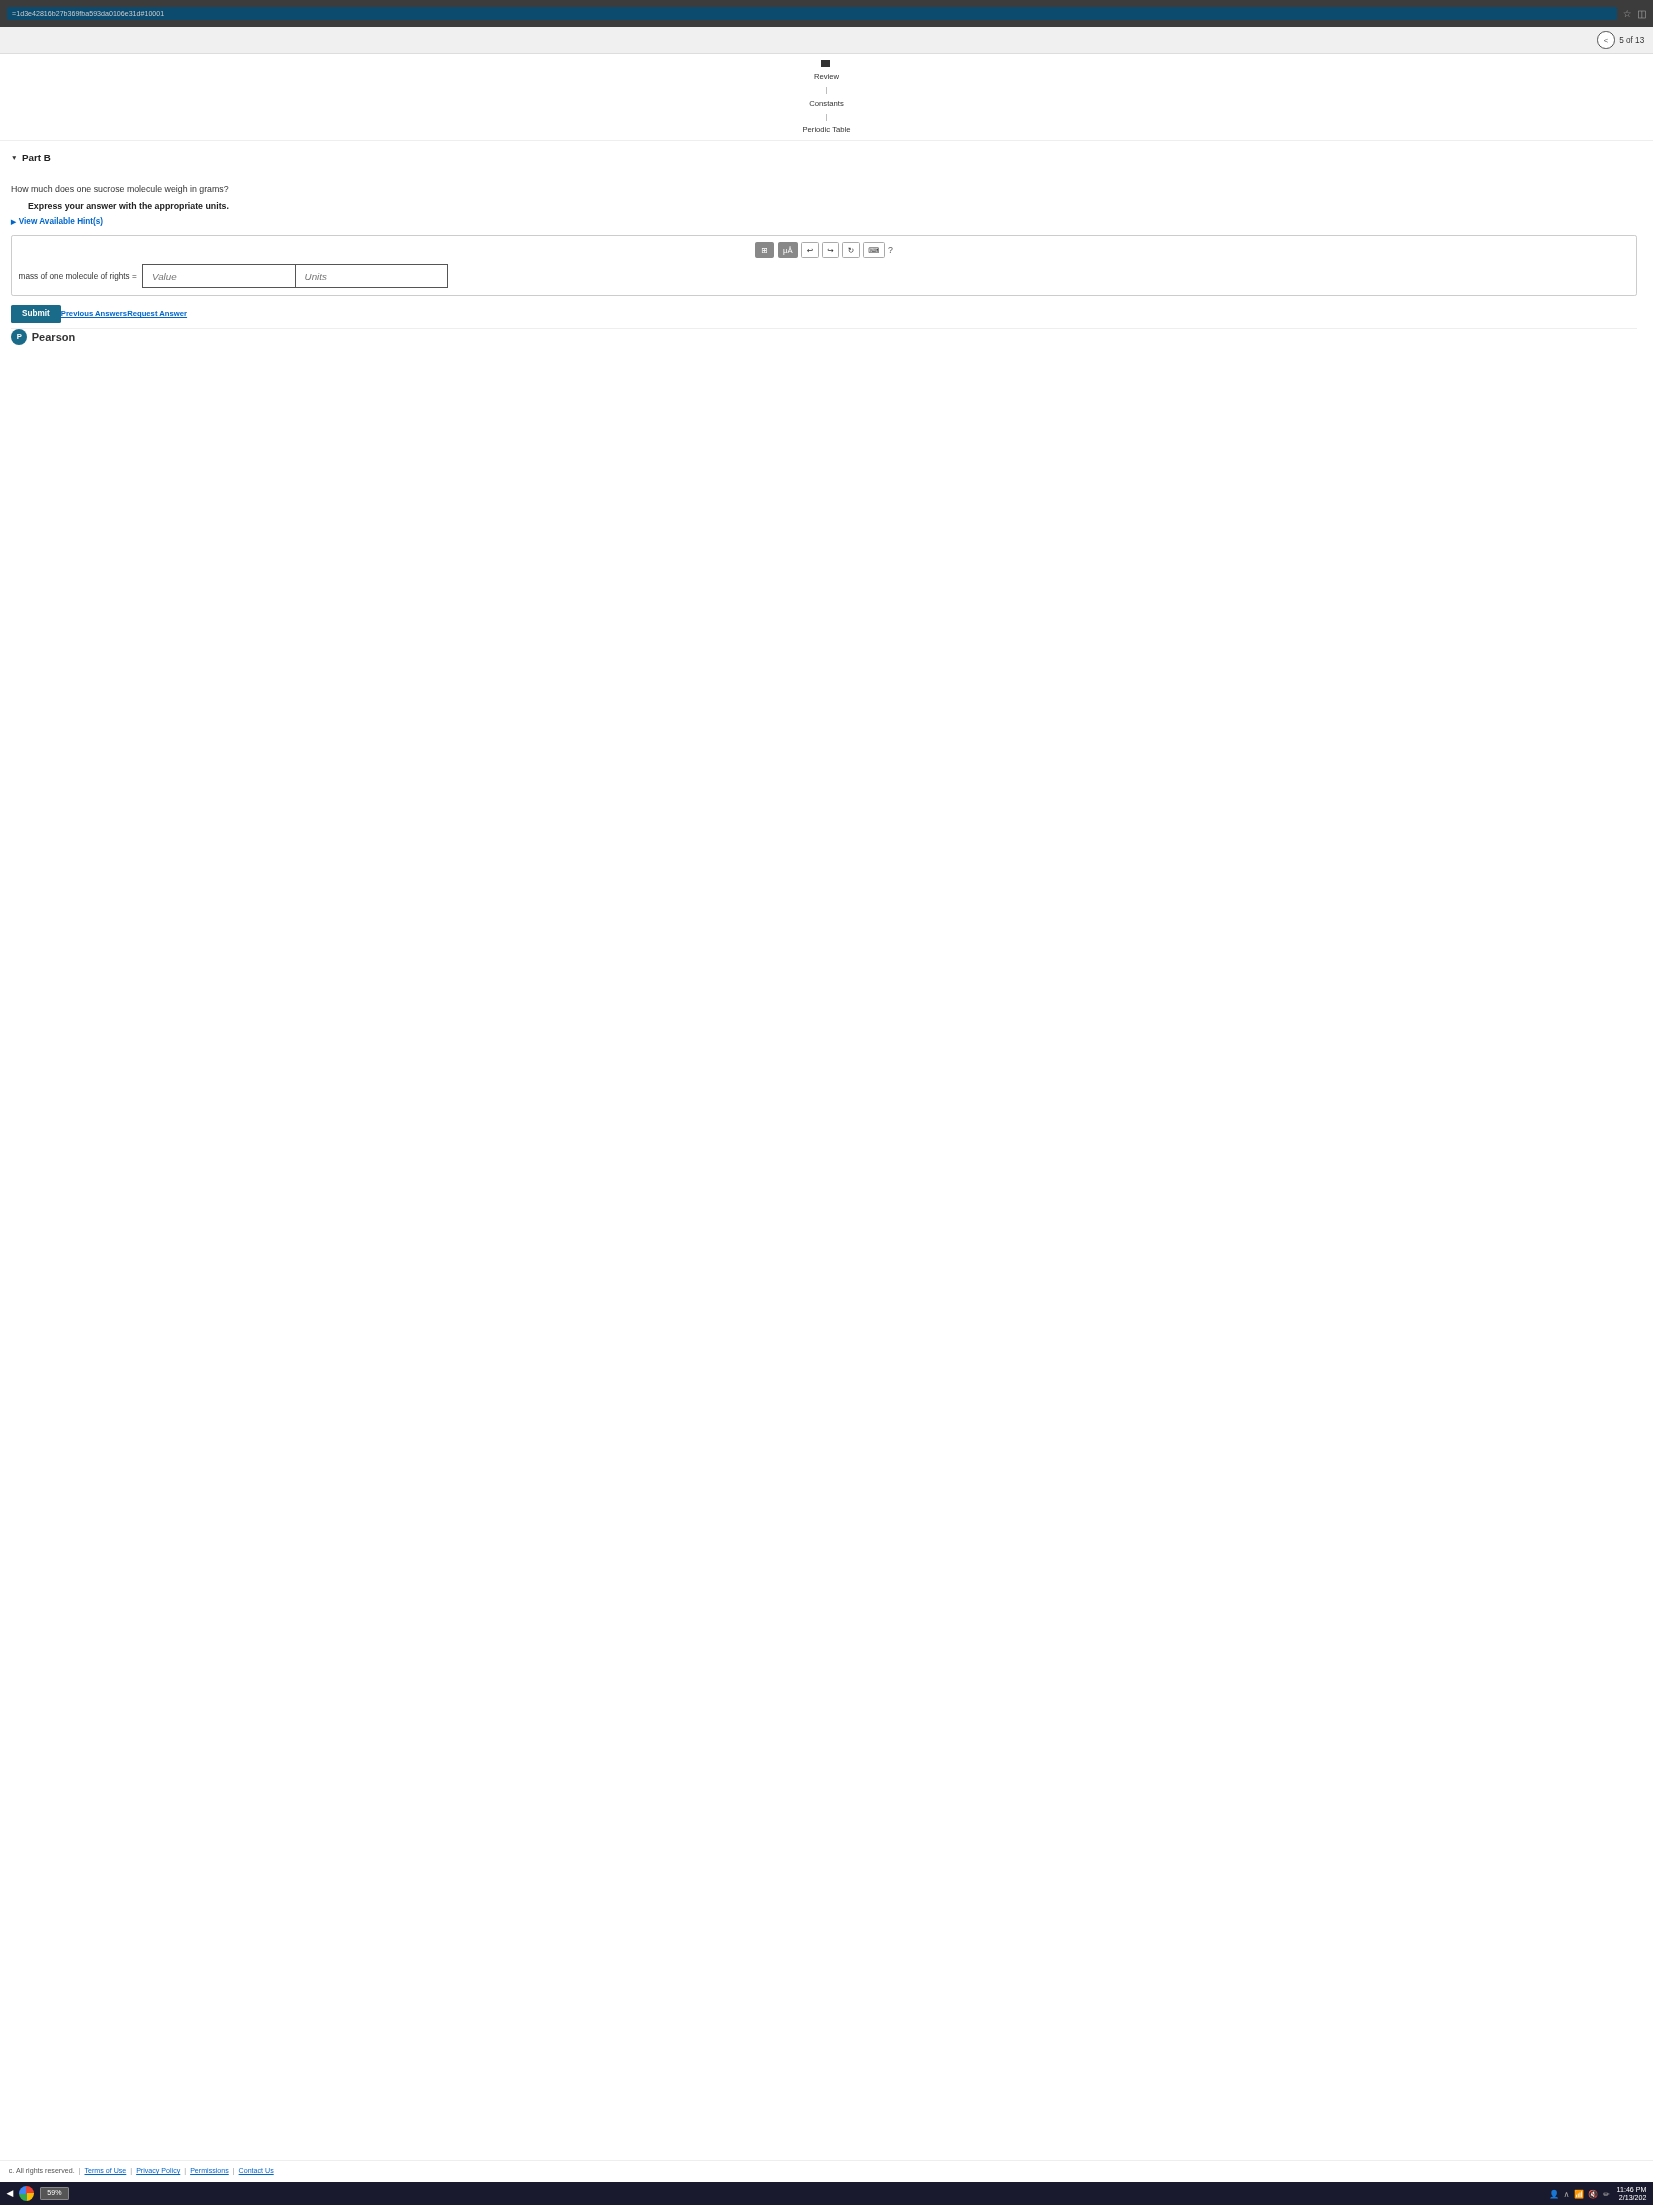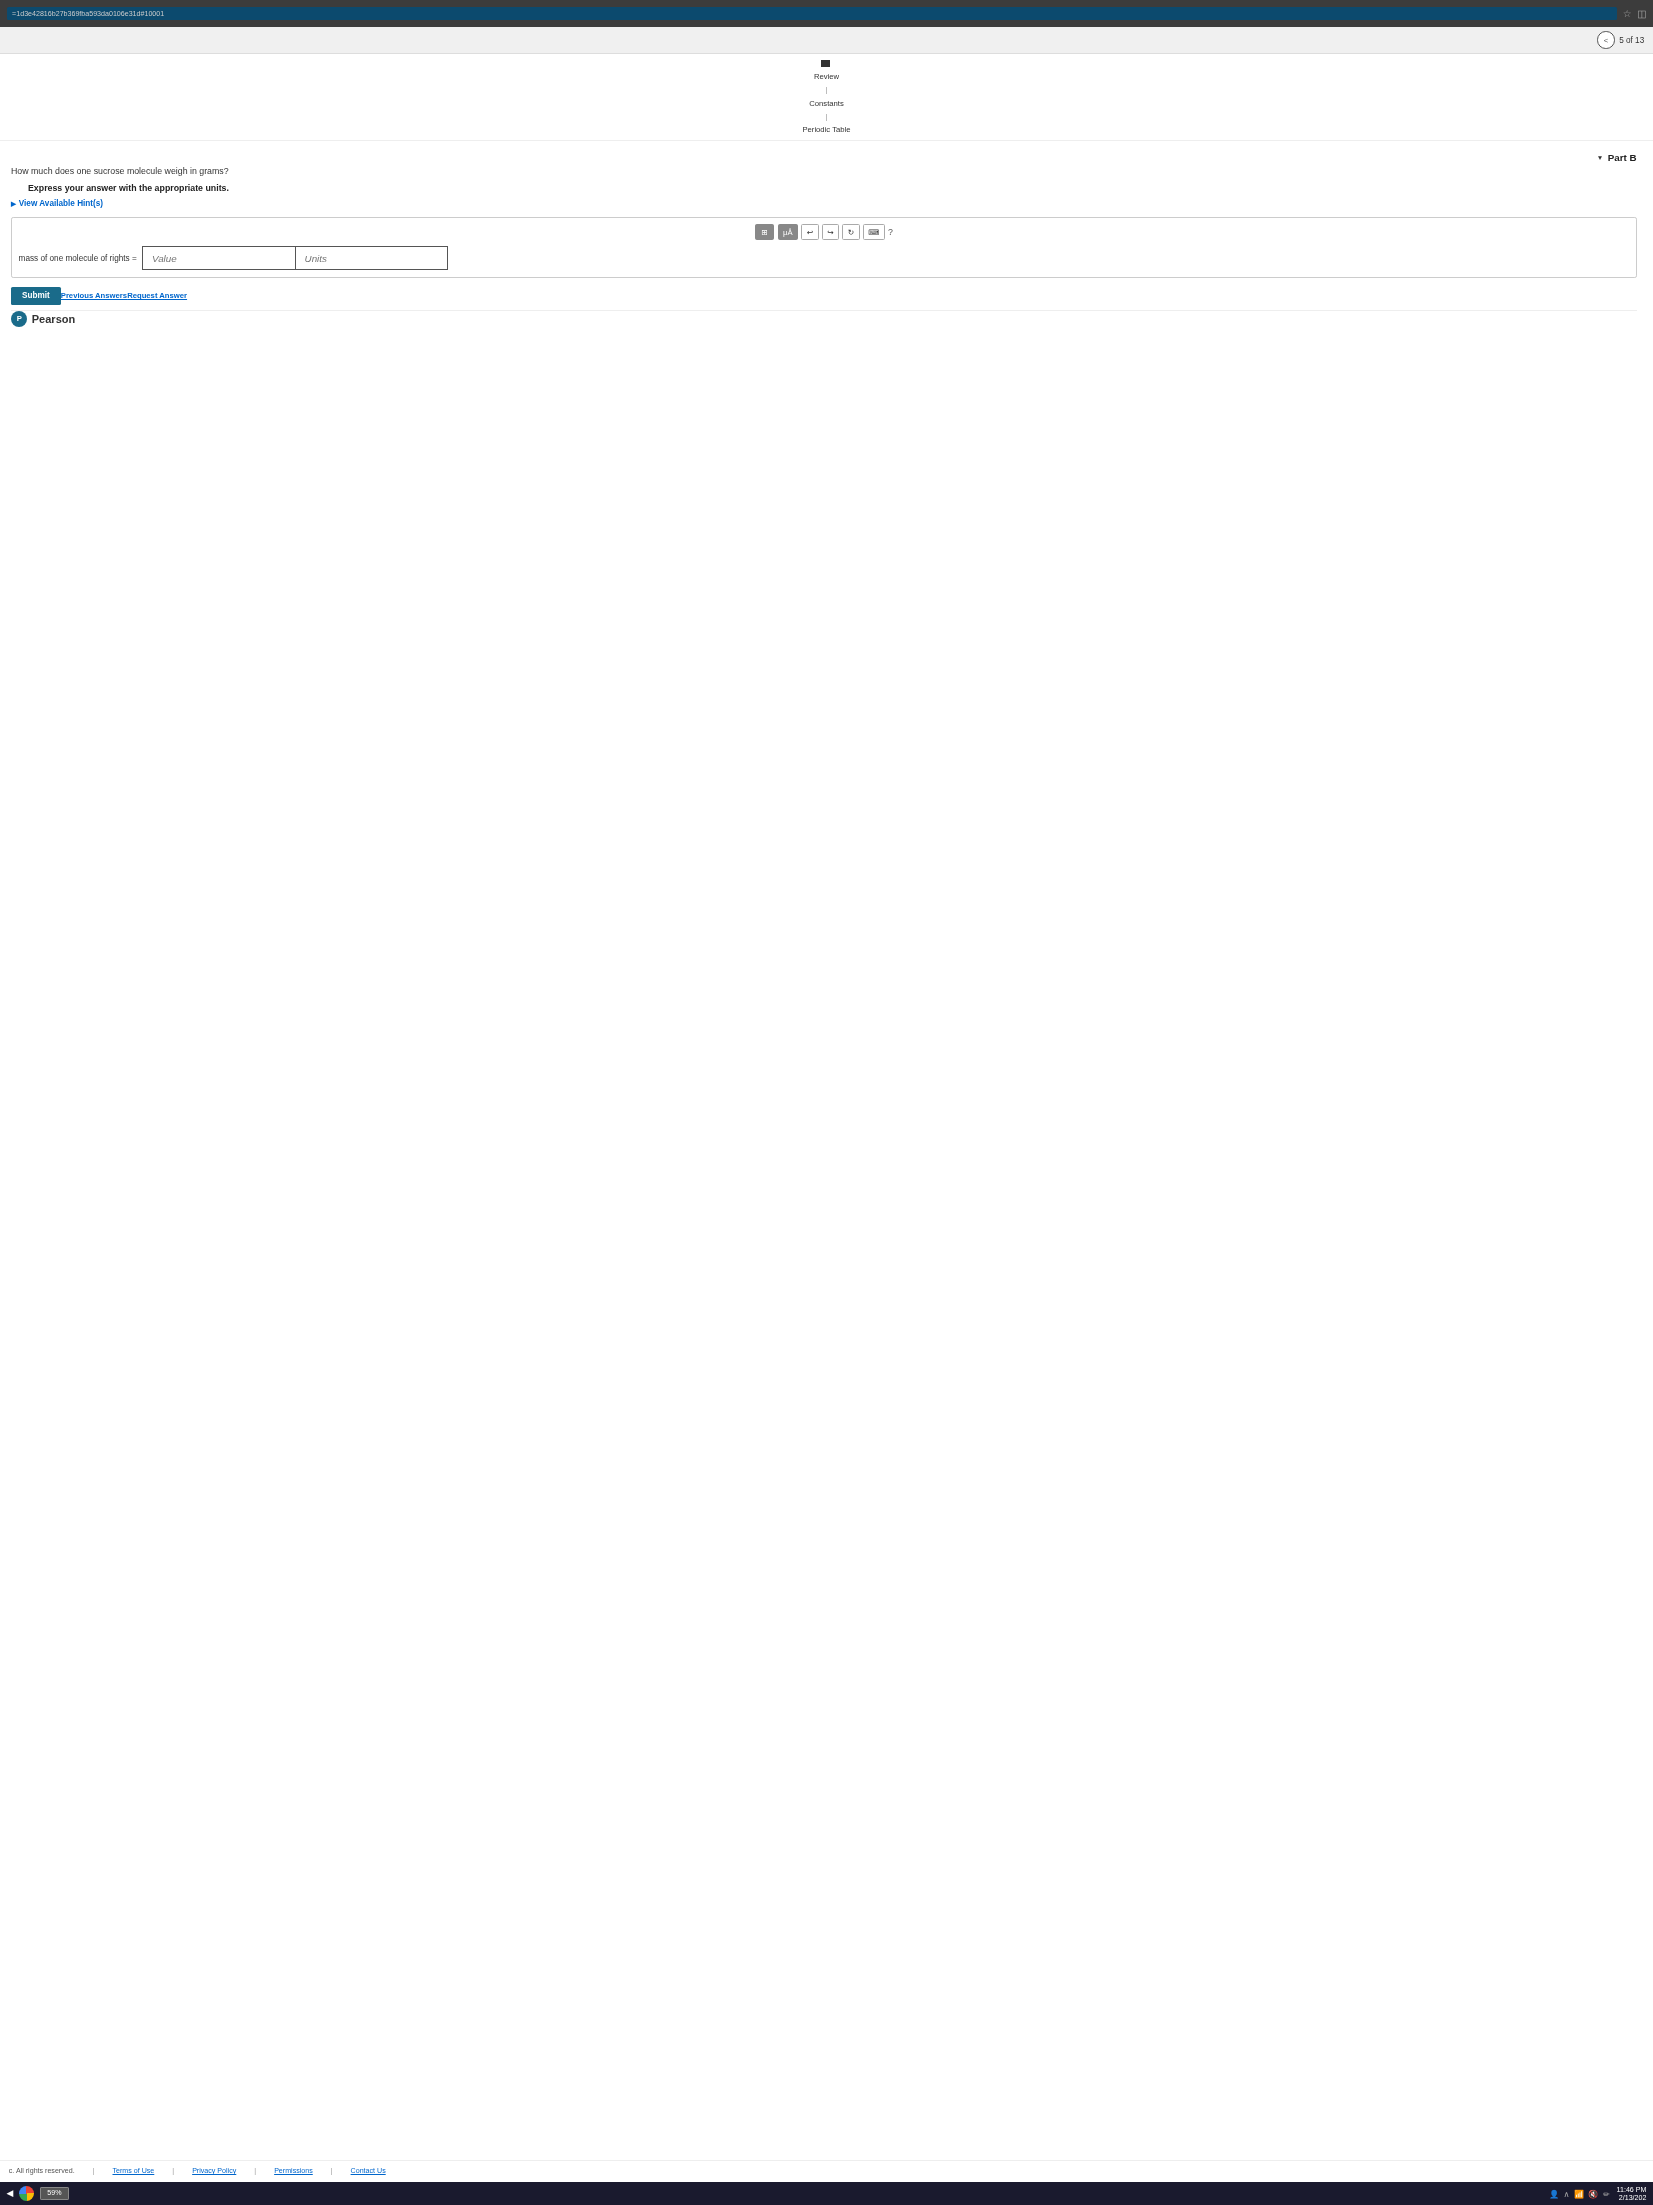--- a/index.html
+++ b/index.html
@@ -111,22 +111,21 @@
     .main-content {
       background: white;
       flex: 1;
       padding: 11px 16.4px 11px 11px;
     }
 
     .part-header {
       display: flex;
       align-items: center;
       gap: 4.4px;
-      margin-bottom: 2px;
-      justify-content: flex-end;
+      margin-bottom: 20px;
     }
     .collapse-arrow {
       color: #333;
       font-size: 6.6px;
     }
     .part-title {
       font-size: 9.8px;
       font-weight: bold;
       color: #222;
     }
@@ -305,21 +304,21 @@
 
     
     .footer {
       background: white;
       padding: 6.6px 8.8px;
       font-size: 7.1px;
       color: #555;
       border-top: 0.5px solid #eee;
       display: flex;
       align-items: center;
-      gap: 18px;
+      gap: 4px;
       flex-wrap: wrap;
     }
     .footer-link {
       color: #0066cc;
       text-decoration: underline;
       cursor: pointer;
     }
     .footer-separator {
       color: #999;
     }

